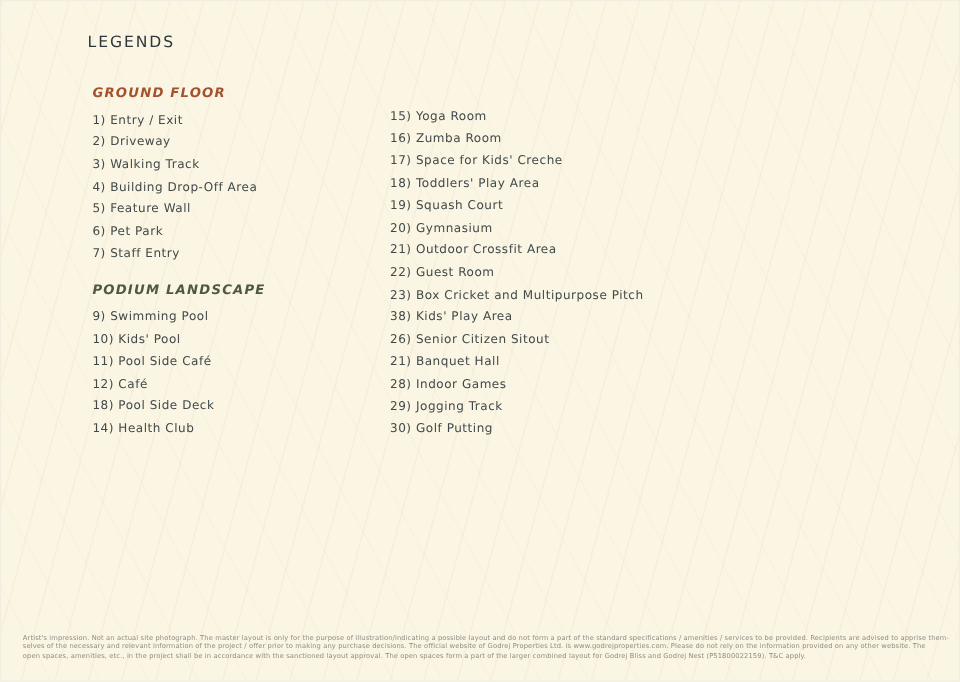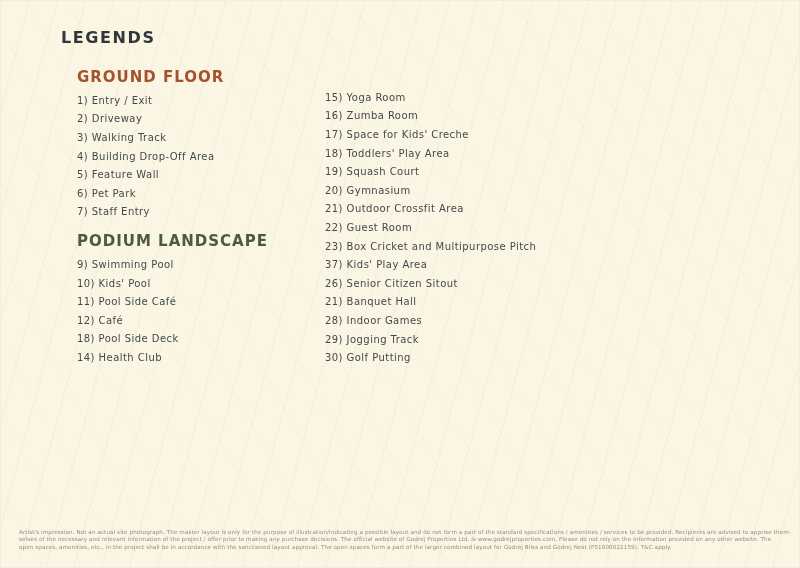--- a/index.html
+++ b/index.html
@@ -18,47 +18,48 @@
     height: 568px;
     background:
       repeating-linear-gradient(105deg, rgba(205,188,150,0.10) 0 1.5px, rgba(0,0,0,0) 1.5px 27px),
       repeating-linear-gradient(62deg, rgba(205,188,150,0.07) 0 1px, rgba(0,0,0,0) 1px 36px),
       #fbf5e3;
     box-sizing: border-box;
     border: 1px solid #f1ede0;
   }
   .title {
     position: absolute;
-    left: 60px;
+    left: 72px;
     top: 27px;
     margin: 0;
-    font-size: 16px;
-    font-weight: bold;
+    font-size: 13px;
+    font-weight: normal;
     letter-spacing: 1.6px;
     color: #2f363c;
   }
   .col-left {
     position: absolute;
     left: 76px;
     top: 70px;
   }
   .col-right {
     position: absolute;
     left: 308px;
     top: 71px;
     list-style: none;
     margin: 16px;
     padding: 0;
   }
   .hd {
     margin: 0 0 7px 0;
-    font-size: 15px;
+    font-size: 11px;
     font-weight: bold;
     letter-spacing: 1px;
     line-height: 13px;
+    font-style: italic;
   }
   .hd-rust  { color: #a4512e; }
   .hd-green { color: #4c5a3e; }
   .items {
     list-style: none;
     margin: 0 0 14px 0;
     padding: 0;
   }
   .item {
     height: 18.6px;
@@ -116,21 +117,21 @@
   <ul class="col-right">
       <li class="item">15) Yoga Room</li>
       <li class="item">16) Zumba Room</li>
       <li class="item">17) Space for Kids' Creche</li>
       <li class="item">18) Toddlers' Play Area</li>
       <li class="item">19) Squash Court</li>
       <li class="item">20) Gymnasium</li>
       <li class="item">21) Outdoor Crossfit Area</li>
       <li class="item">22) Guest Room</li>
       <li class="item">23) Box Cricket and Multipurpose Pitch</li>
-      <li class="item">37) Kids' Play Area</li>
+      <li class="item">38) Kids' Play Area</li>
       <li class="item">26) Senior Citizen Sitout</li>
       <li class="item">21) Banquet Hall</li>
       <li class="item">28) Indoor Games</li>
       <li class="item">29) Jogging Track</li>
       <li class="item">30) Golf Putting</li>
     </ul>
 
   <div class="disclaimer">
       <div class="disc-line">Artist's impression. Not an actual site photograph. The master layout is only for the purpose of illustration/indicating a possible layout and do not form a part of the standard specifications / amenities / services to be provided. Recipients are advised to apprise them-</div>
       <div class="disc-line">selves of the necessary and relevant information of the project / offer prior to making any purchase decisions. The official website of Godrej Properties Ltd. is www.godrejproperties.com. Please do not rely on the information provided on any other website. The</div>

